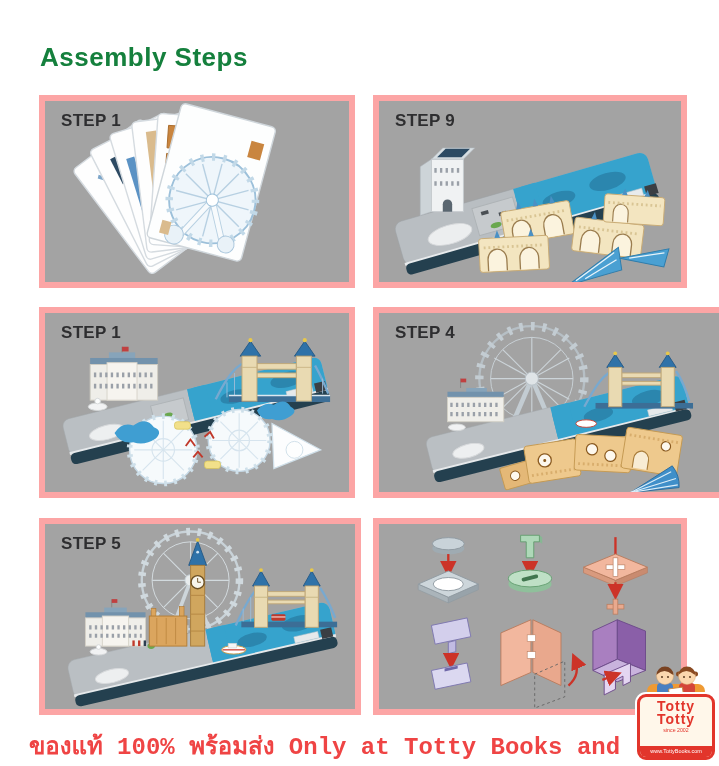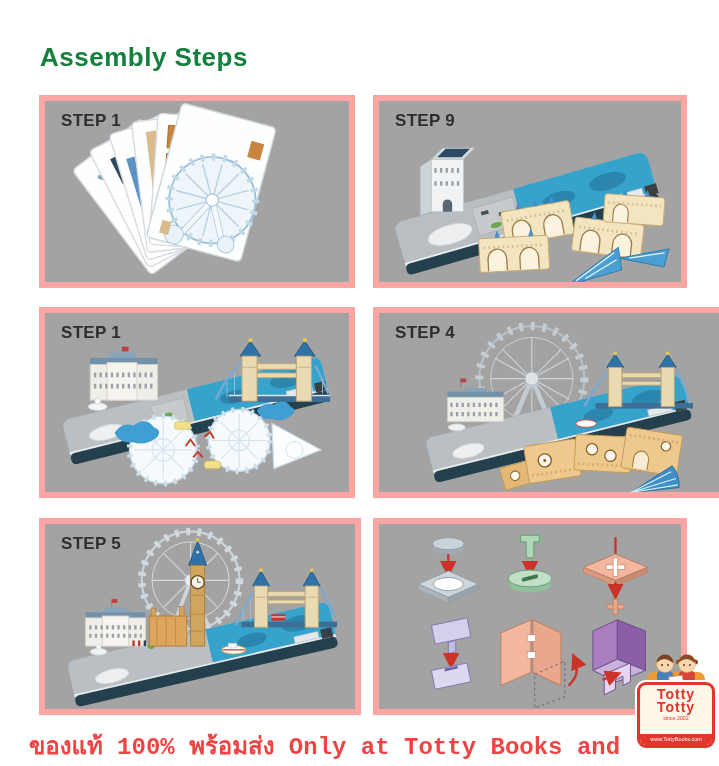--- a/index.html
+++ b/index.html
@@ -12,21 +12,21 @@
   .p2{left:373px;top:95px;width:314px;height:193px;}
   .p3{left:39px;top:307px;width:316px;height:191px;}
   .p4{left:373px;top:307px;width:372px;height:191px;}
   .p5{left:39px;top:518px;width:322px;height:197px;}
   .p6{left:373px;top:518px;width:314px;height:197px;}
   .step{position:absolute;left:16px;top:10px;font-size:17px;font-weight:700;
         color:#2e2e30;letter-spacing:.3px;z-index:2;}
   .illus{position:absolute;left:0;top:0;width:100%;height:100%;}
   .caption{position:absolute;left:20px;right:90px;top:726px;text-align:center;
            font-size:24px;font-weight:600;color:#ef4444;font-family:Liberation Mono, monospace;}
-  .logo{position:absolute;right:2px;bottom:14px;width:82px;height:100px;z-index:5;}
+  .logo{position:absolute;right:2px;bottom:2px;width:82px;height:100px;z-index:5;}
   .logo-kids{position:absolute;left:6px;top:0;width:70px;height:38px;}
   .logo-box{position:absolute;left:2px;bottom:4px;width:72px;height:60px;background:#fff7ea;
             border:3px solid #e2352b;border-radius:9px;box-shadow:0 0 0 2px #ffffff;
             overflow:hidden;text-align:center;}
   .logo-title{padding-top:3px;font-size:14px;font-weight:800;color:#e2352b;
               line-height:13px;letter-spacing:1px;}
   .logo-tagline{margin-top:1px;font-size:7px;color:#e2352b;transform:scale(.75);}
   .logo-url{position:absolute;left:0;right:0;bottom:0;height:11px;background:#e2352b;
             color:#fff;font-size:7px;line-height:11px;}
   .logo-url span{display:inline-block;transform:scale(.78);white-space:nowrap;}

